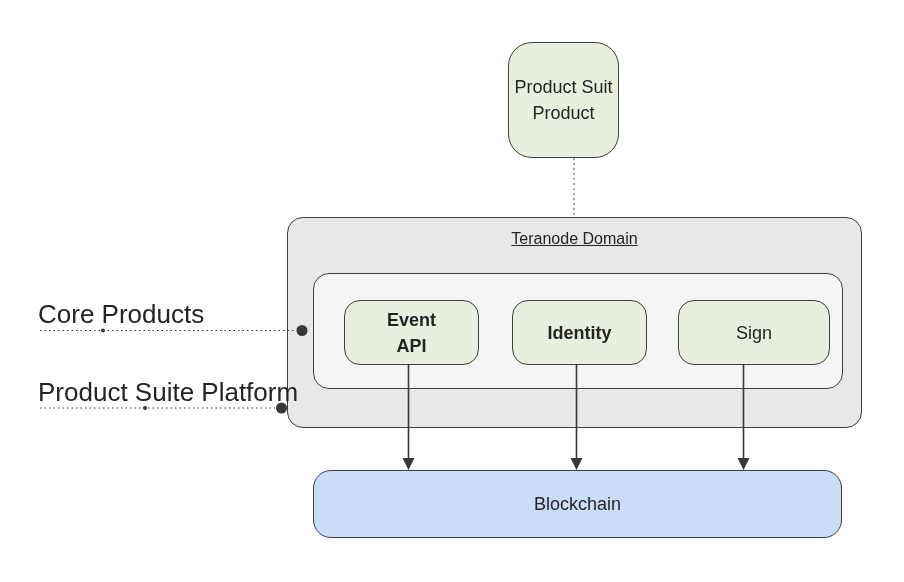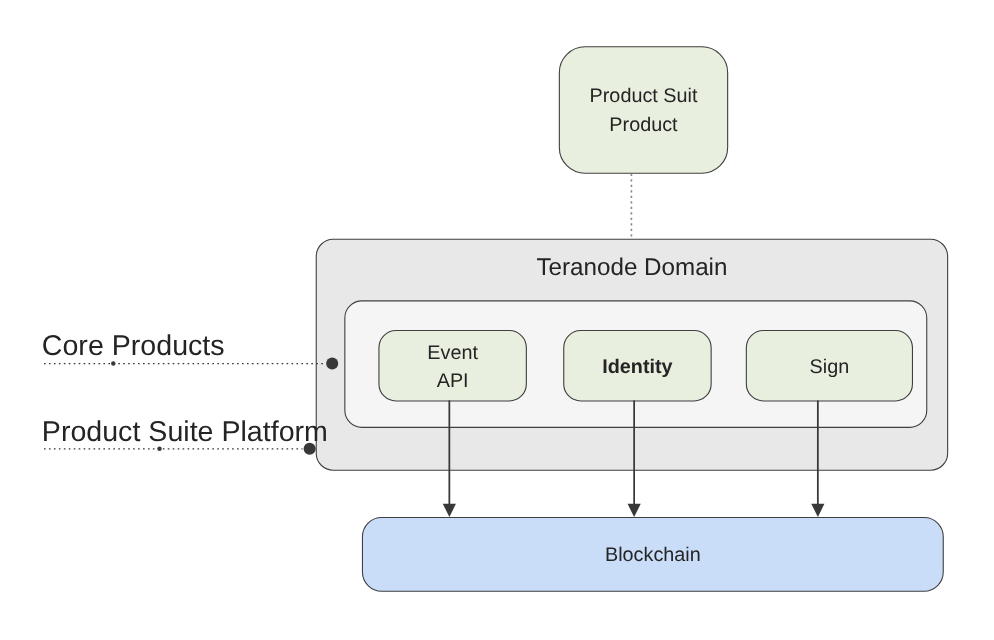--- a/index.html
+++ b/index.html
@@ -8,44 +8,44 @@
     background:#ffffff; color:var(--text);
     font-family:"Liberation Sans", sans-serif;
   }
   .node {
     position:absolute; box-sizing:border-box;
     display:flex; flex-direction:column; align-items:center; justify-content:center;
     text-align:center; background:var(--node-green);
     border:1px solid var(--border-dark);
     font-size:18px; line-height:26px; color:var(--text);
   }
-  .portal { left:508px; top:42px; width:154px; height:116px; border-radius:24px; }
+  .portal { left:508px; top:42px; width:111px; height:116px; border-radius:24px; }
   .domain {
     position:absolute; box-sizing:border-box;
     left:287px; top:217px; width:575px; height:211px;
     border-radius:16px; background:var(--domain-gray);
     border:1px solid var(--border-dark);
   }
   .domain-title {
     width:100%; text-align:center; padding-top:12px;
-    font-size:22px; color:var(--text);
+    font-size:16px; color:var(--text);text-decoration:underline;
   }
   .inner {
     position:absolute; box-sizing:border-box;
     left:25px; top:55px; width:530px; height:116px;
     border-radius:16px; background:var(--inner-gray);
     border:1px solid var(--border-dark);
   }
   .product { top:26px; height:65px; border-radius:16px; }
-  .product-event    { left:30px;  width:135px; }
+  .product-event    { left:30px;  width:135px;font-weight:bold; }
   .product-identity { left:198px; width:135px;font-weight:bold; }
   .product-sign     { left:364px; width:152px; }
   .blockchain {
     left:313px; top:470px; width:529px; height:68px;
-    border-radius:18px; background:var(--blockchain-blue);margin-left:16px;
+    border-radius:18px; background:var(--blockchain-blue);
   }
   .annotation {
     position:absolute; left:38px; font-size:26px; color:var(--text);
     white-space:nowrap;
   }
   .annotation-core { top:299px; }
   .annotation-platform { top:377px; }
   .overlay { position:absolute; left:0; top:0; pointer-events:none; }
   .dotted-v { stroke:var(--dotted-gray); stroke-width:1.5; stroke-dasharray:2 3; }
   .dotted-h { stroke:var(--connector); stroke-width:1.2; stroke-dasharray:1.5 3; }

